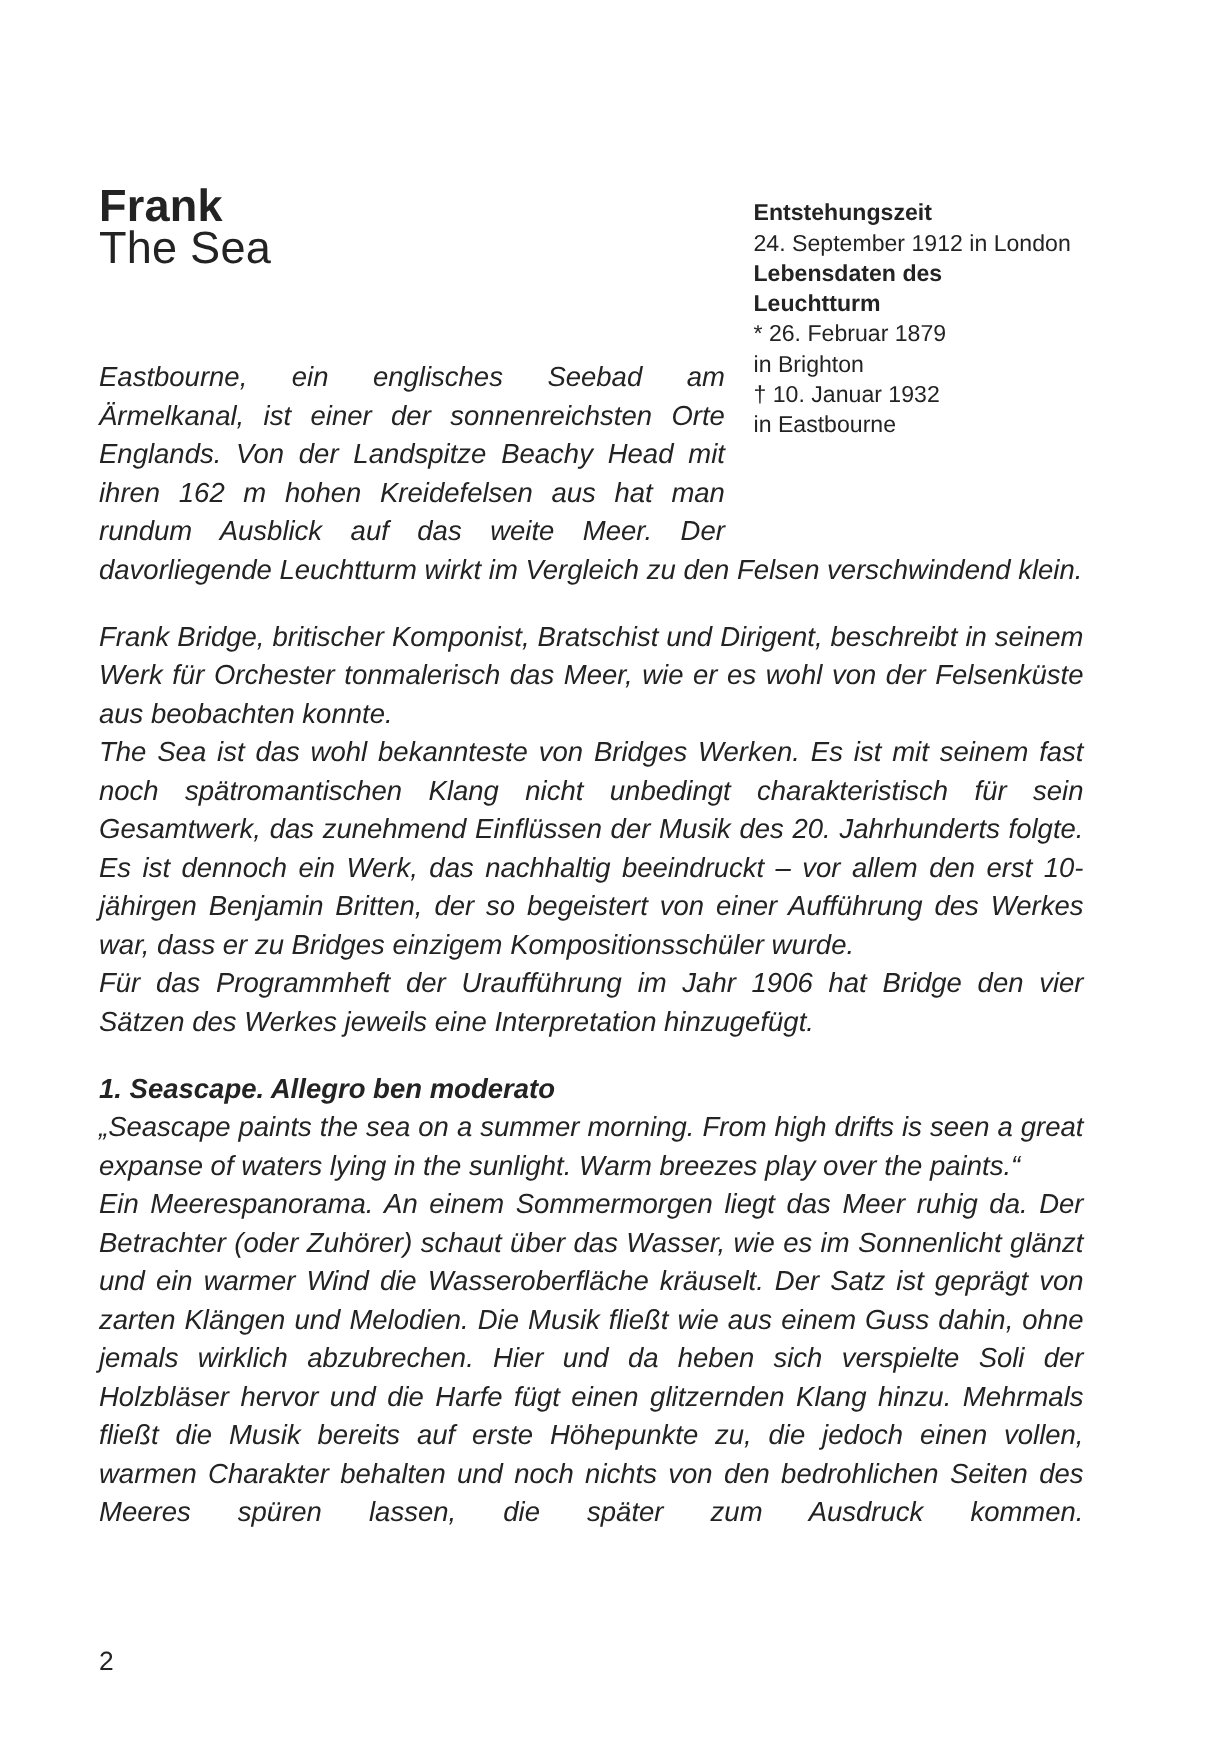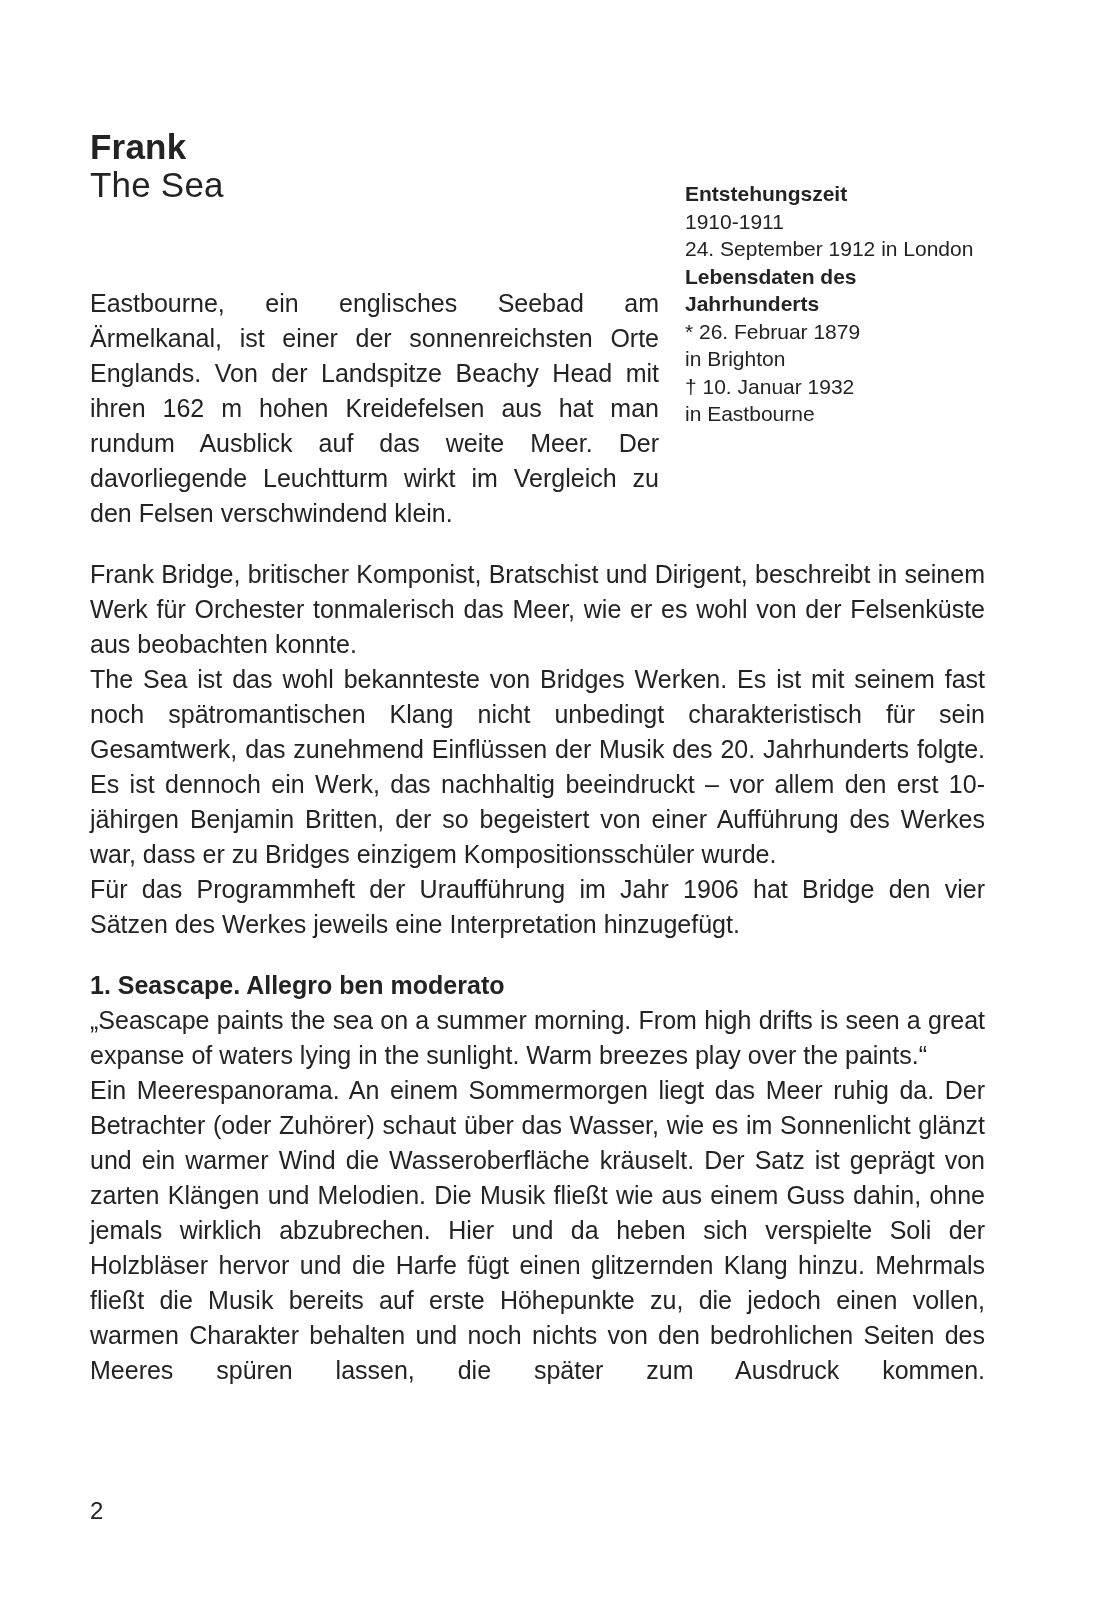--- a/index.html
+++ b/index.html
@@ -27,31 +27,33 @@
     margin-left: 26px;
     min-height: 300px;
     text-align: left;
     font-size: 21px;
     line-height: 27.5px;
   }
   .meta .line { white-space: nowrap; }
   .meta .bold { font-weight: bold; }
 
   .title-block {
-    font-size: 35px;
+    font-size: 41px;
     line-height: 38px;
     letter-spacing: 0.2px;
+    margin-top: 40px;
   }
   .title-block .bold { font-weight: bold; }
 
   .bodytext {
     font-size: 25px;
     line-height: 35px;
     text-align: justify;
     hyphens: none;
+    font-style: italic;
   }
   .intro {
     margin-top: 82px;
   }
   .block-gap {
     margin-top: 26px;
   }
   .para { text-align: justify; }
   .heading {
     font-weight: bold;
@@ -71,24 +73,23 @@
   .clearfix::after { content: ""; display: table; clear: both; }
 </style>
 </head>
 <body>
 
 <div class="page">
   <div class="content clearfix">
 
     <div class="meta">
       <div class="line bold">Entstehungszeit</div>
-      <div class="line">1910-1911</div>
       <div class="line">24. September 1912 in London</div>
       <div class="line bold">Lebensdaten des</div>
-      <div class="line bold">Jahrhunderts</div>
+      <div class="line bold">Leuchtturm</div>
       <div class="line">* 26. Februar 1879</div>
       <div class="line">in Brighton</div>
       <div class="line">† 10. Januar 1932</div>
       <div class="line">in Eastbourne</div>
     </div>
 
     <div class="title-block">
       <div class="bold">Frank</div>
       <div>The Sea</div>
     </div>

